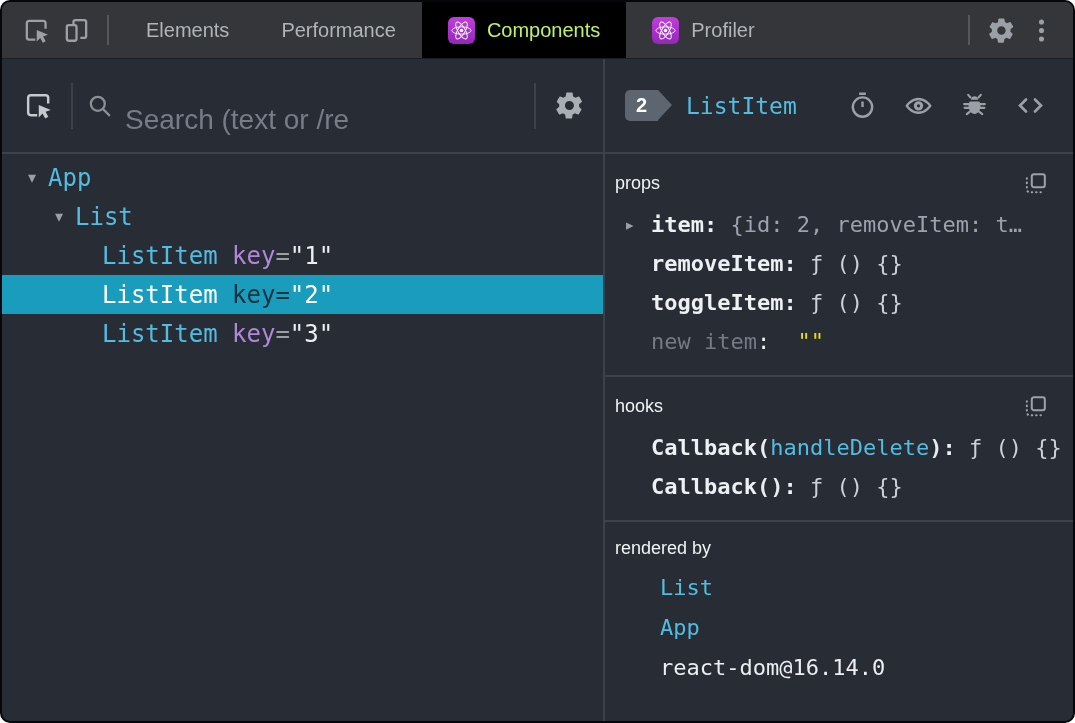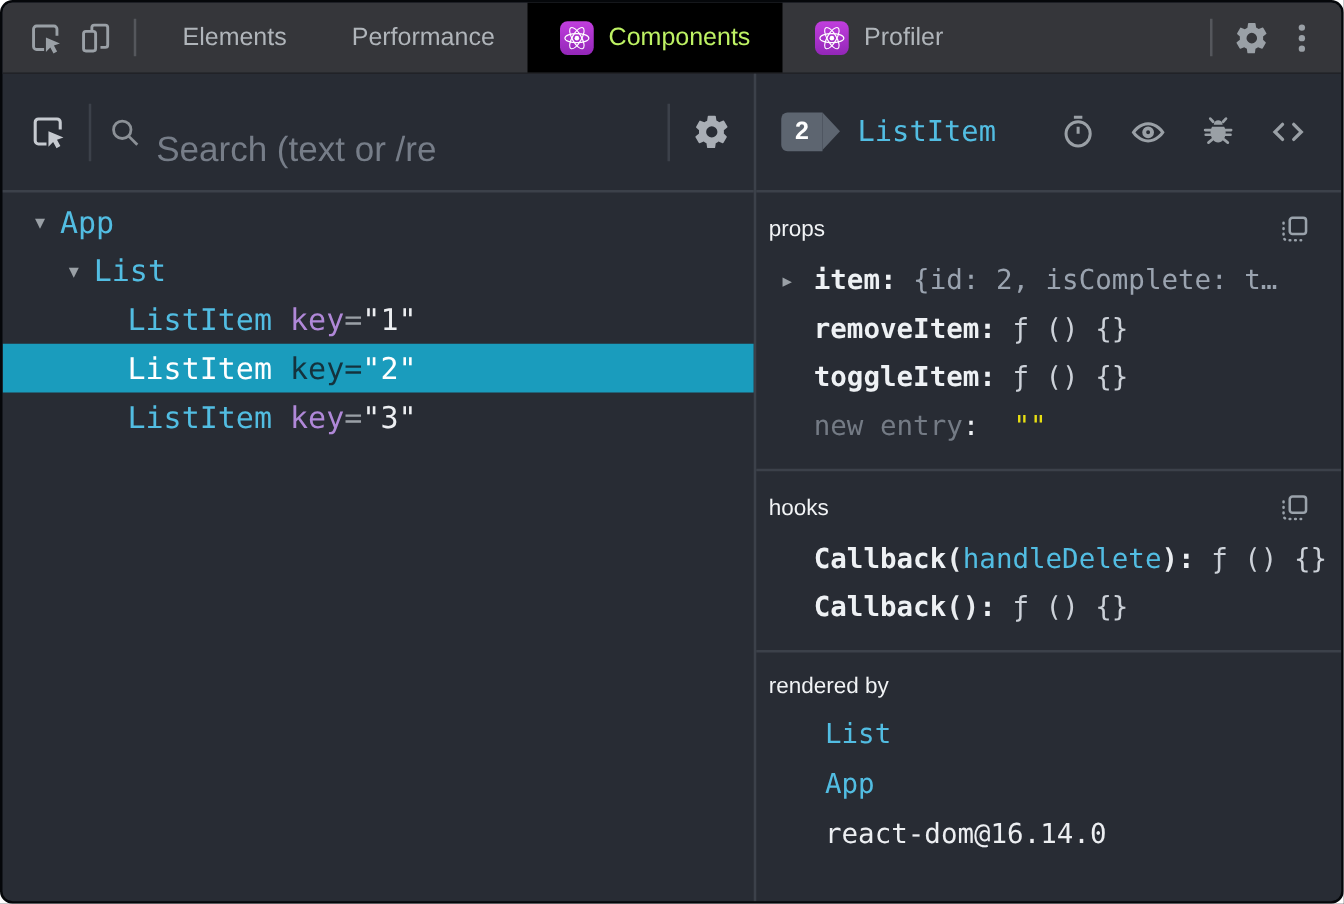--- a/index.html
+++ b/index.html
@@ -248,24 +248,24 @@
           <section class="section">
             <div class="section-title-row">
               <span class="section-title">props</span>
               <span class="icon copy-btn">
                 <svg viewBox="0 0 24 24" fill="none" stroke="currentColor" stroke-width="1.8">
                   <rect x="8.7" y="3.7" width="11.6" height="11.6" rx="2"></rect>
                   <path stroke-dasharray="0.5 3.4" stroke-linecap="round" d="M4.3 7.3v9.9a2.6 2.6 0 0 0 2.6 2.6h9.9"></path>
                 </svg>
               </span>
             </div>
-            <div class="s-row"><span class="r-arrow">▸</span><span class="p-name">item</span><span class="p-sep">: </span><span class="v-obj">{id: 2, isComplete: t…</span></div>
+            <div class="s-row"><span class="r-arrow">▸</span><span class="p-name">item</span><span class="p-sep">: </span><span class="v-obj">{id: 2, removeItem: t…</span></div>
             <div class="s-row"><span class="p-name">removeItem</span><span class="p-sep">: </span><span class="v-fn">ƒ () {}</span></div>
             <div class="s-row"><span class="p-name">toggleItem</span><span class="p-sep">: </span><span class="v-fn">ƒ () {}</span></div>
-            <div class="s-row"><span class="p-name dim">new entry</span><span class="p-sep dim">: </span><span class="v-str">""</span></div>
+            <div class="s-row"><span class="p-name dim">new item</span><span class="p-sep dim">: </span><span class="v-str">""</span></div>
           </section>
           <section class="section">
             <div class="section-title-row">
               <span class="section-title">hooks</span>
               <span class="icon copy-btn">
                 <svg viewBox="0 0 24 24" fill="none" stroke="currentColor" stroke-width="1.8">
                   <rect x="8.7" y="3.7" width="11.6" height="11.6" rx="2"></rect>
                   <path stroke-dasharray="0.5 3.4" stroke-linecap="round" d="M4.3 7.3v9.9a2.6 2.6 0 0 0 2.6 2.6h9.9"></path>
                 </svg>
               </span>

